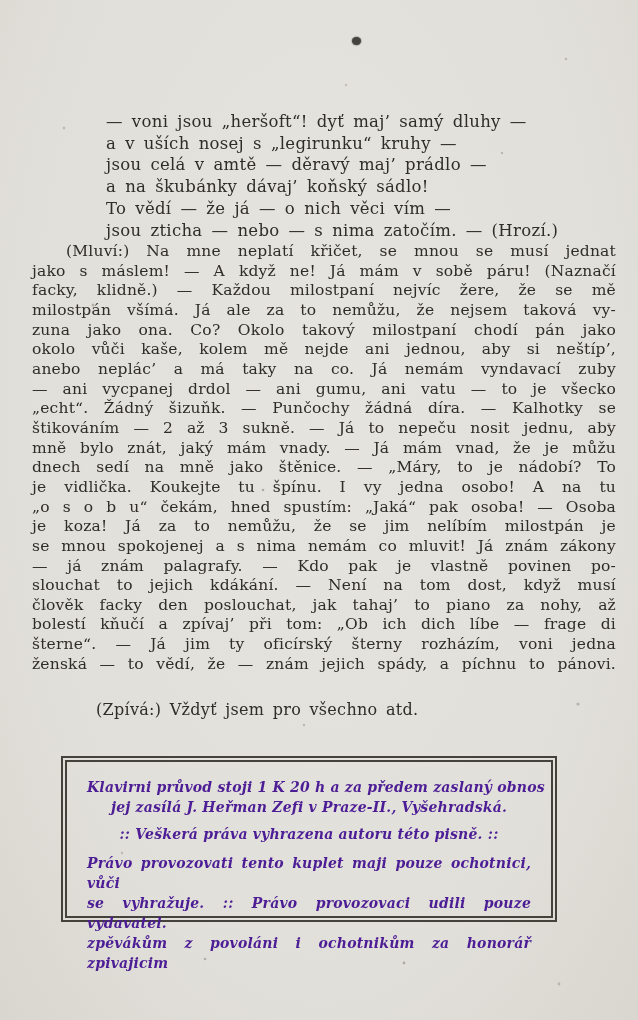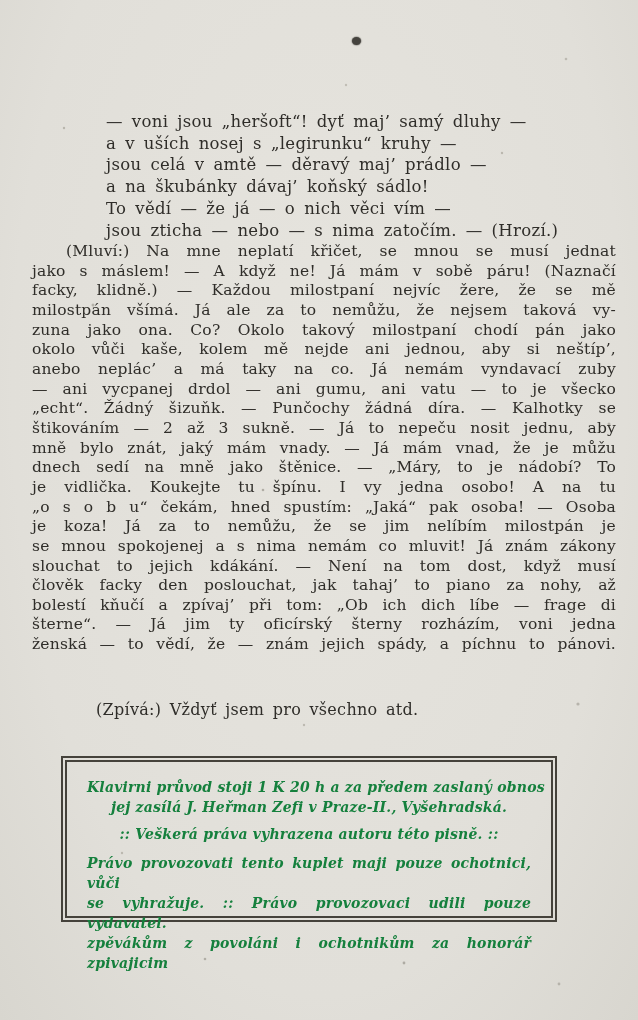--- a/index.html
+++ b/index.html
@@ -91,21 +91,21 @@
     left: 61px; top: 756px;
     width: 496px; height: 166px;
     box-sizing: border-box;
     border: 6px double #45423b;
     padding: 15px 20px 0;
     font-style: italic;
     font-weight: bold;
     font-size: 14px;
     line-height: 20px;
     letter-spacing: 0.2px;
-    color: #15803d;
+    color: #4c1d95;
   }
   .notice .center { text-align: center; white-space: nowrap; }
   .notice .group-1 { margin-bottom: 7px; }
   .notice .group-2 { margin-bottom: 9px; }
   .notice .just {
     text-align: justify;
     text-align-last: justify;
   }
 </style>
 </head>
@@ -135,20 +135,21 @@
     <div class="pline">anebo neplác’ a má taky na co. Já nemám vyndavací zuby</div>
     <div class="pline">— ani vycpanej drdol — ani gumu, ani vatu — to je všecko</div>
     <div class="pline">„echt“. Žádný šizuňk. — Punčochy žádná díra. — Kalhotky se</div>
     <div class="pline">štikováním — 2 až 3 sukně. — Já to nepeču nosit jednu, aby</div>
     <div class="pline">mně bylo znát, jaký mám vnady. — Já mám vnad, že je můžu</div>
     <div class="pline">dnech sedí na mně jako štěnice. — „Máry, to je nádobí? To</div>
     <div class="pline">je vidlička. Koukejte tu špínu. I vy jedna osobo! A na tu</div>
     <div class="pline">„o s o b u“ čekám, hned spustím: „Jaká“ pak osoba! — Osoba</div>
     <div class="pline">je koza! Já za to nemůžu, že se jim nelíbím   milostpán je</div>
     <div class="pline">se mnou spokojenej a s nima nemám co mluvit! Já znám zákony</div>
+    <div class="pline">— já znám palagrafy. — Kdo pak je vlastně povinen po-</div>
     <div class="pline">slouchat to jejich kdákání. — Není na tom dost, když musí</div>
     <div class="pline">člověk facky den poslouchat, jak tahaj’ to piano za nohy, až</div>
     <div class="pline">bolestí kňučí a zpívaj’ při tom: „Ob ich dich líbe — frage di</div>
     <div class="pline">šterne“. — Já jim ty oficírský šterny rozházím, voni jedna</div>
     <div class="pline">ženská — to vědí, že — znám jejich spády, a píchnu to pánovi.</div>
   </div>
 
   <div class="sung">(Zpívá:) Vždyť jsem pro všechno atd.</div>
 
   <div class="notice">

